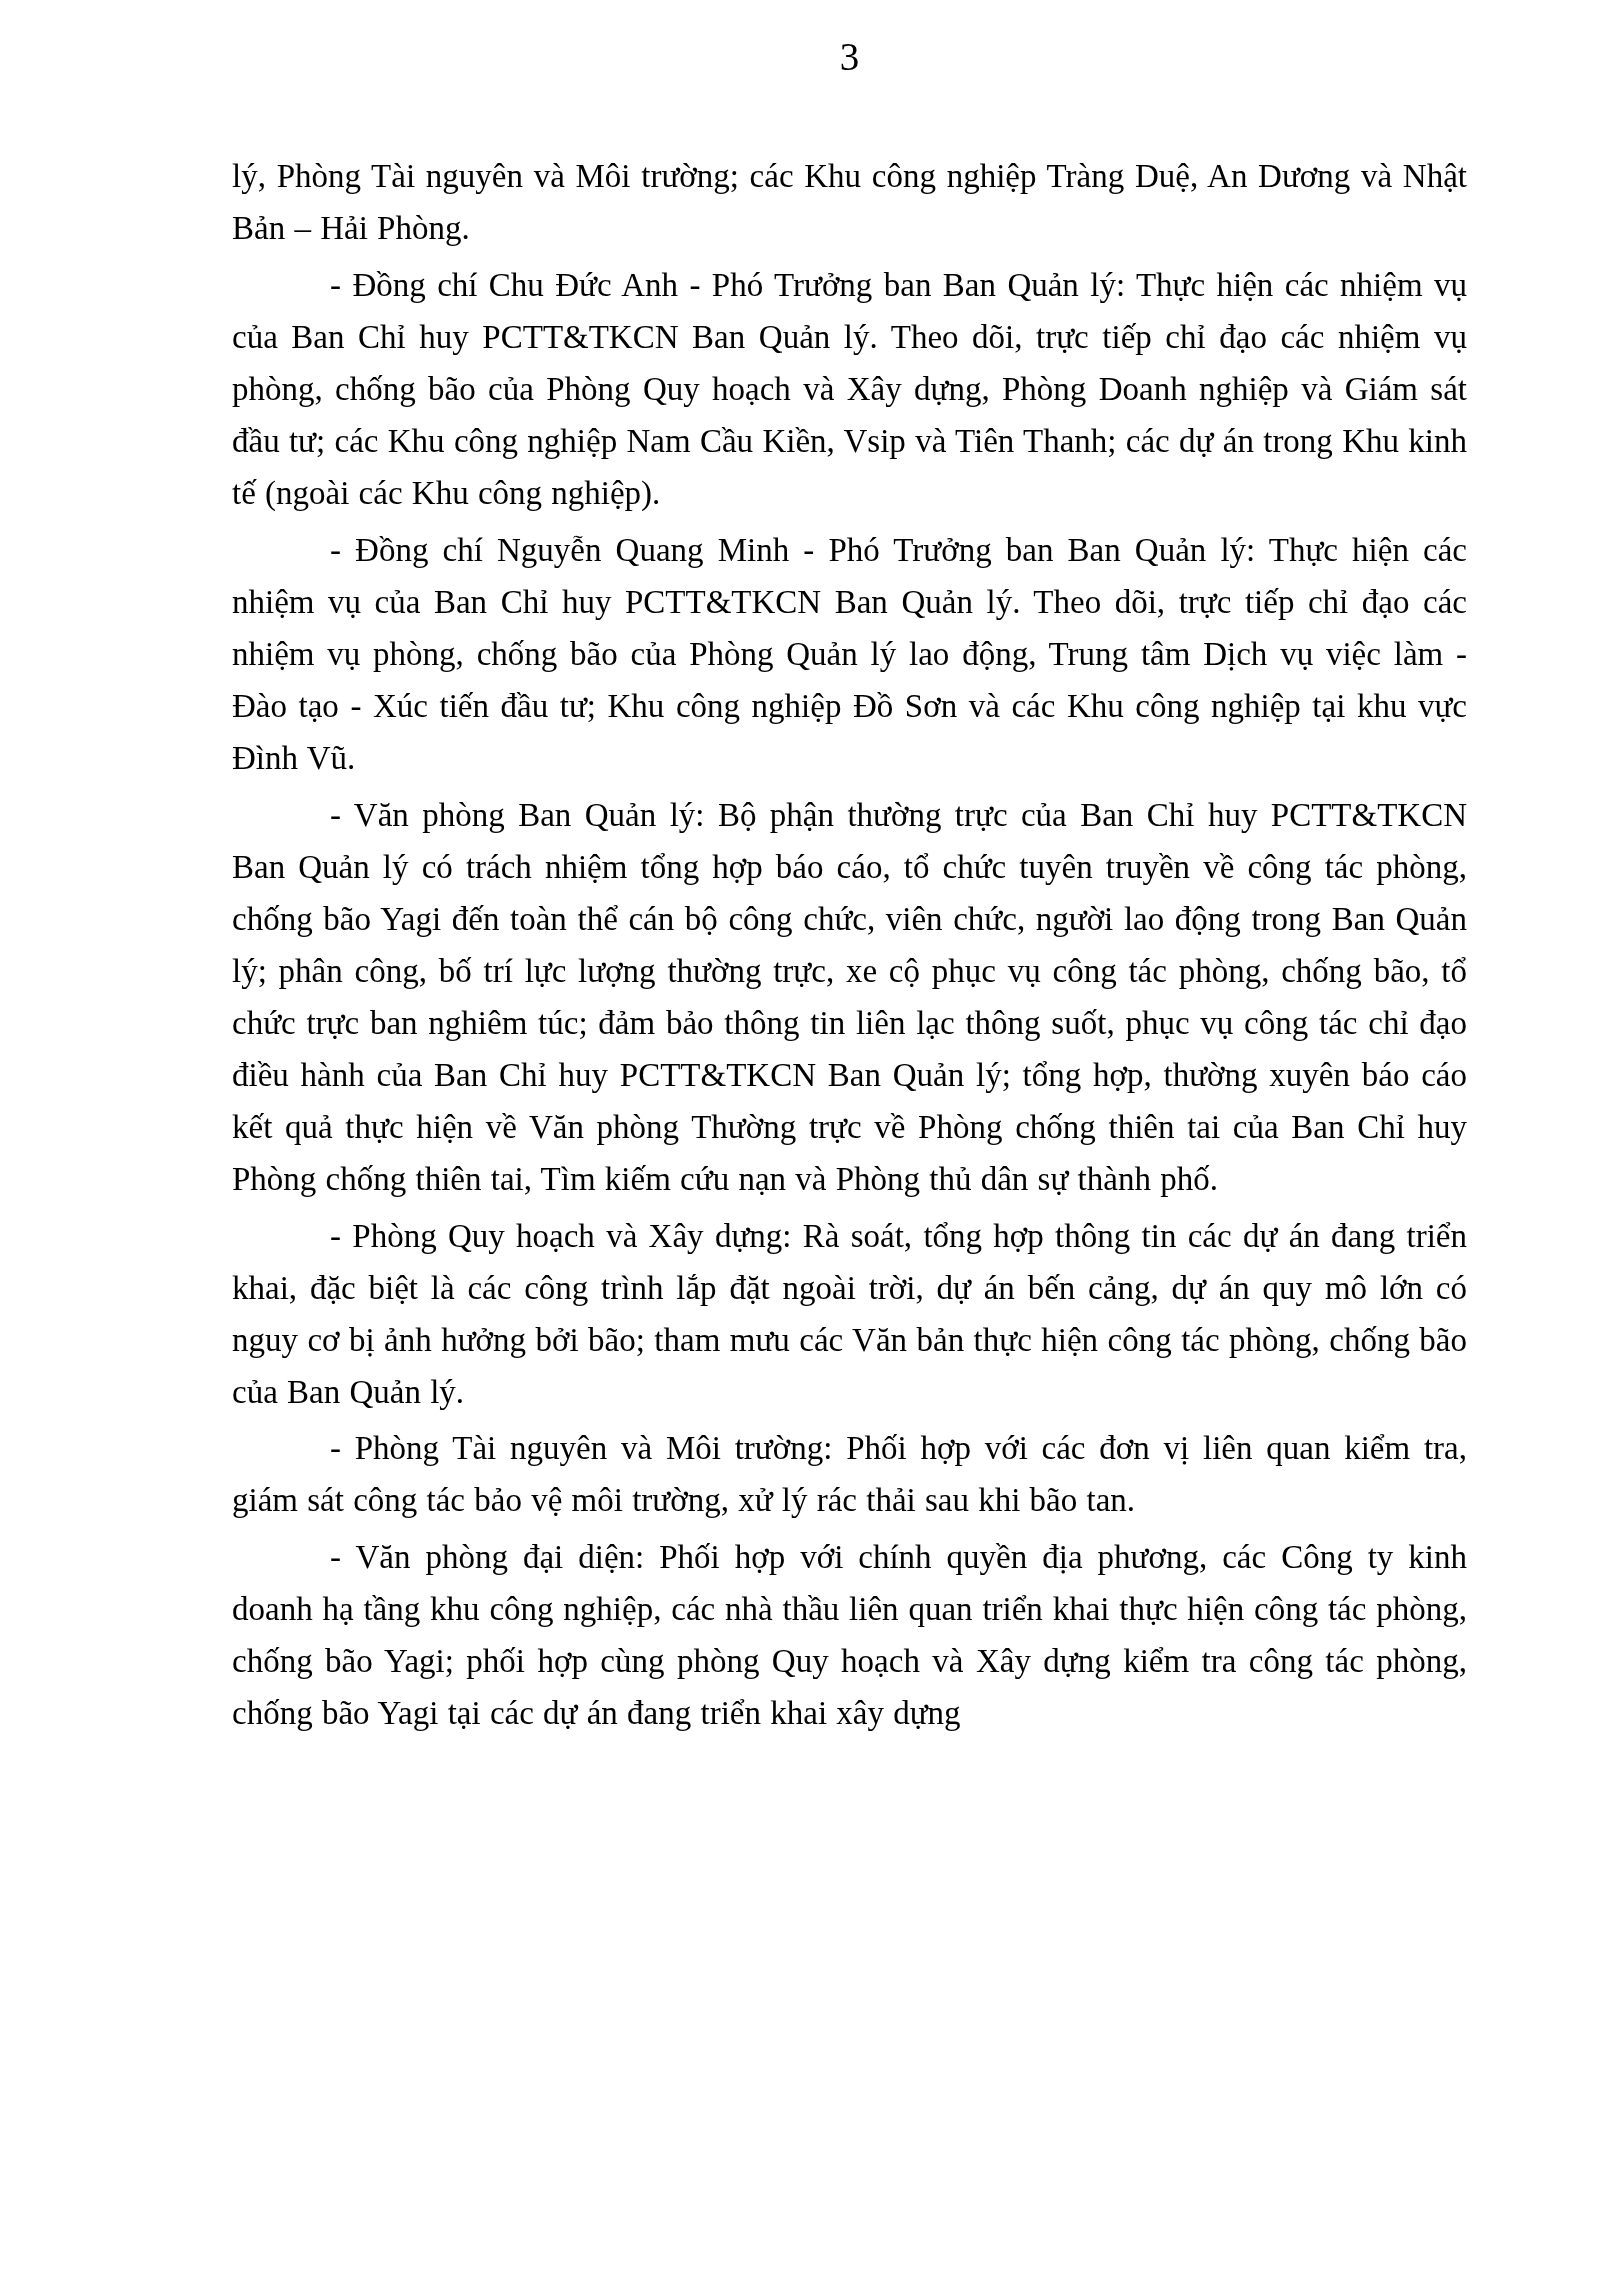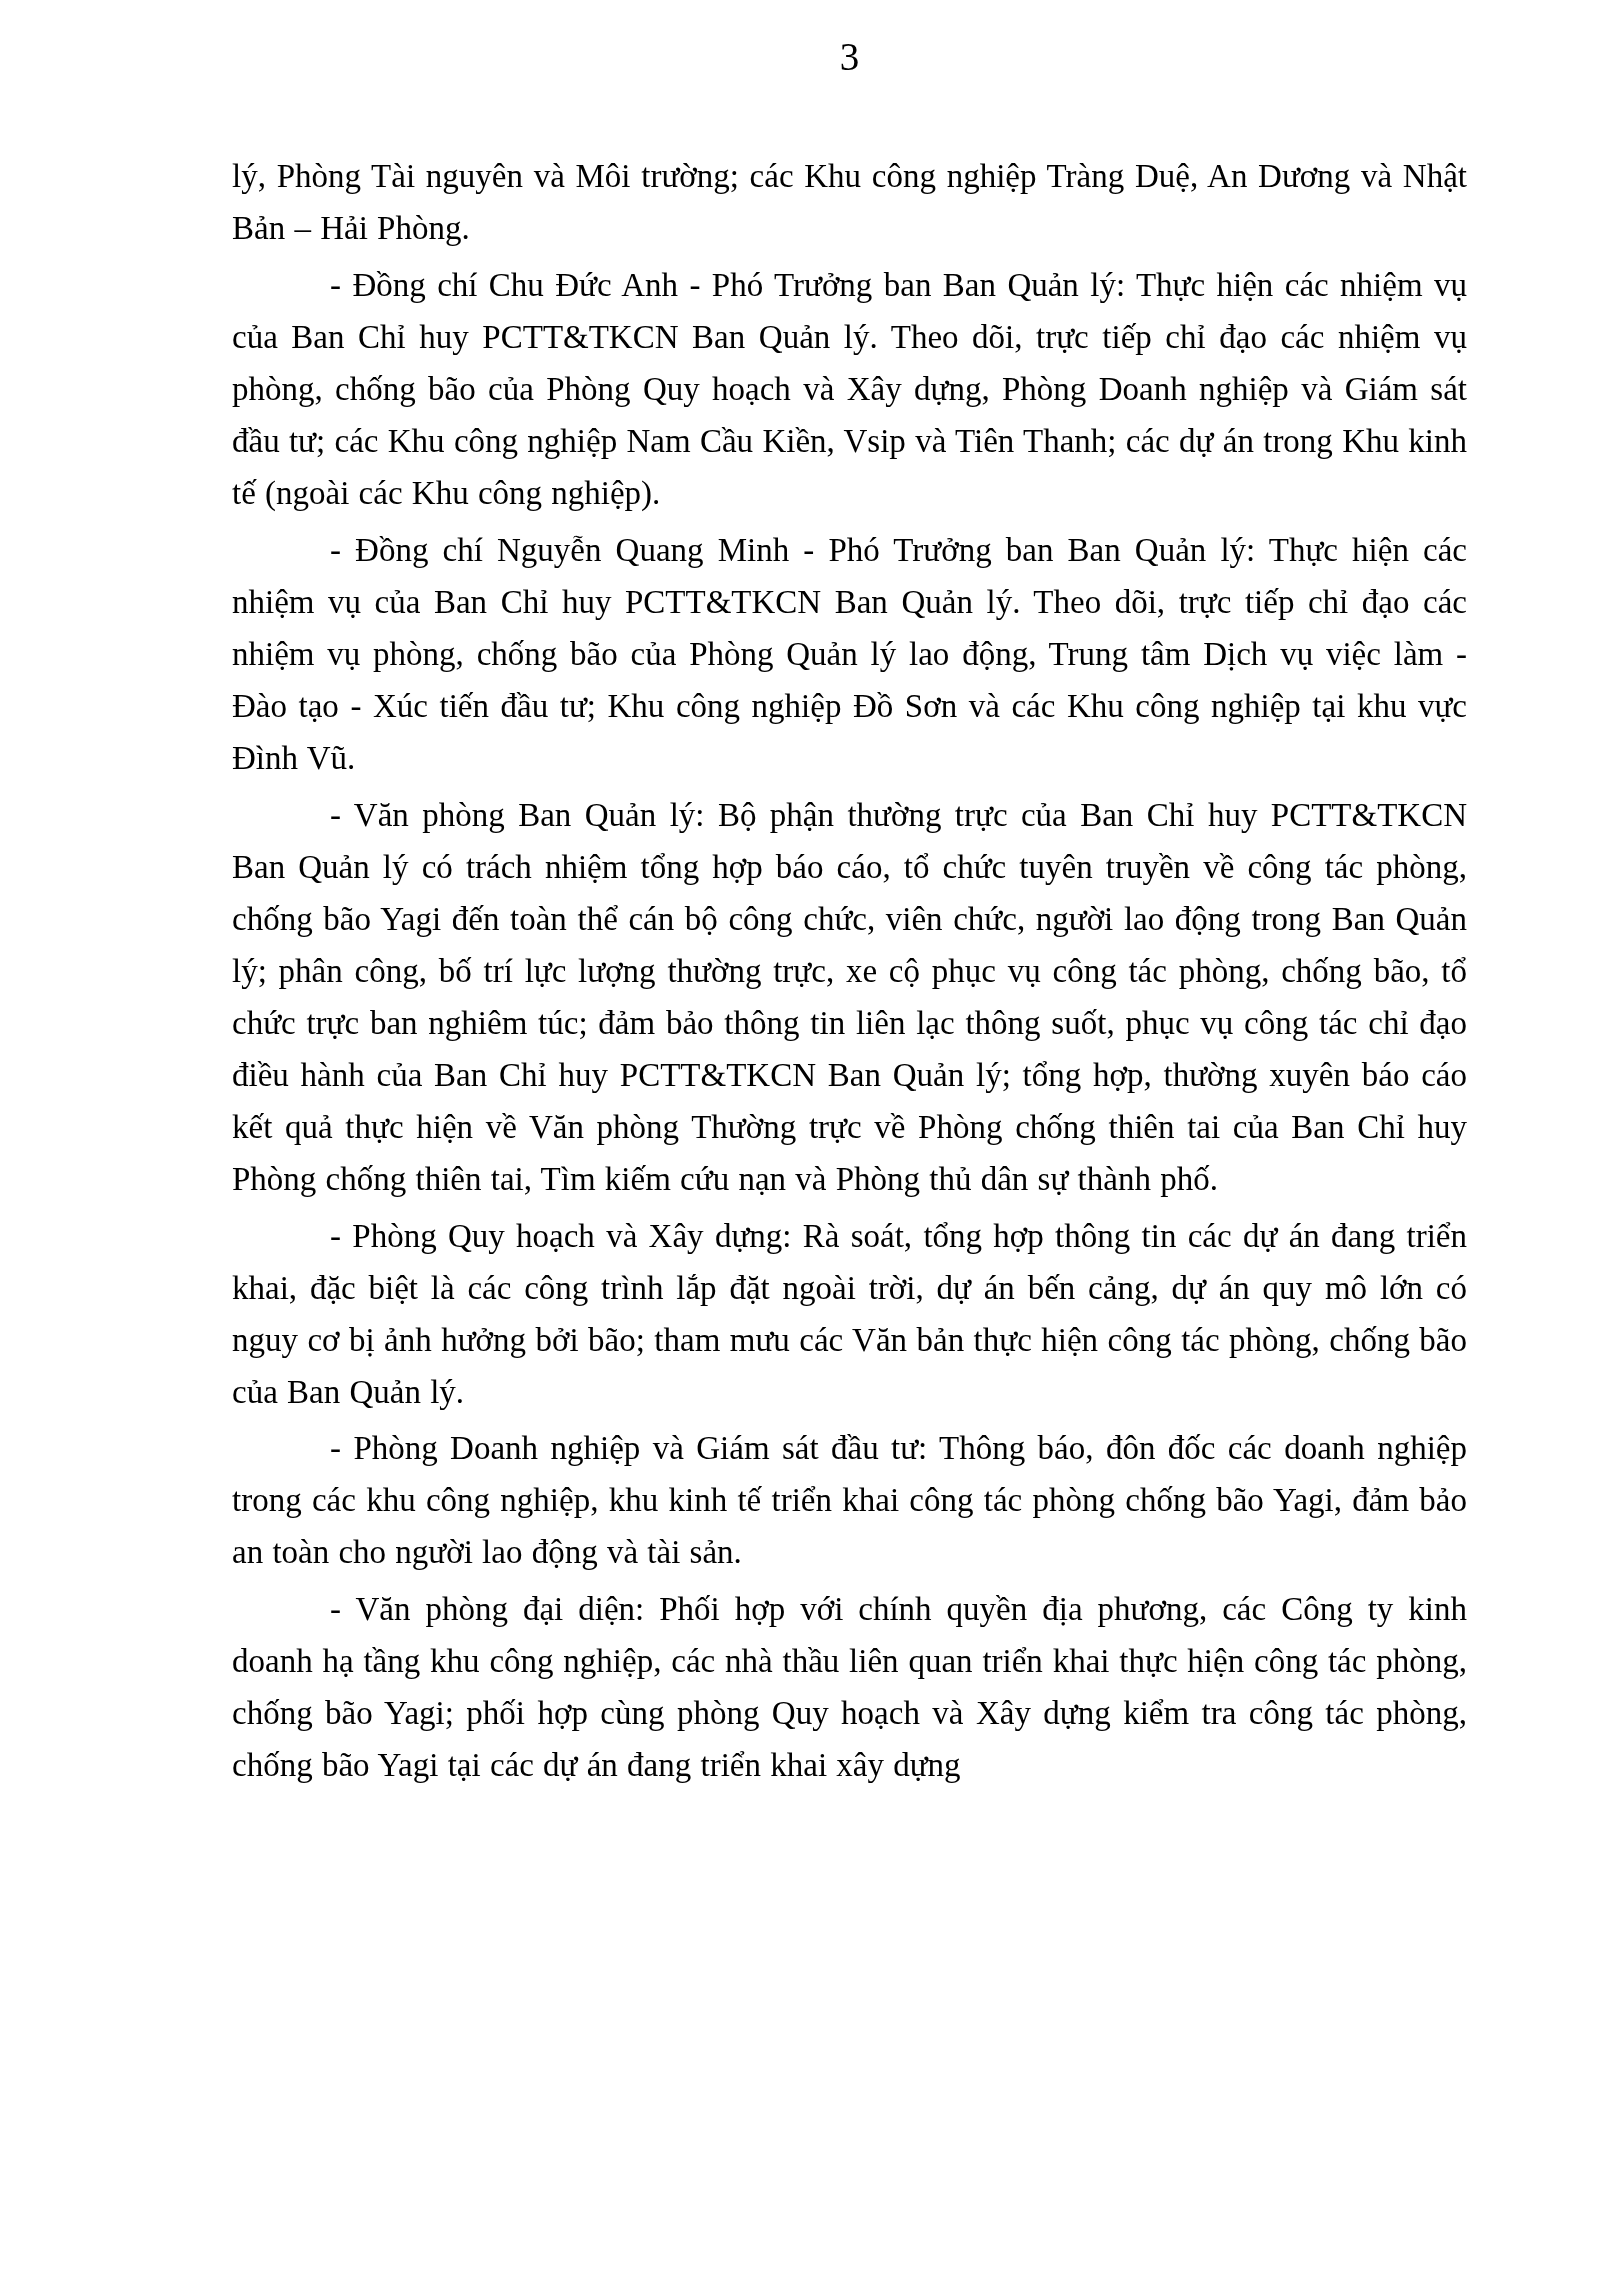--- a/index.html
+++ b/index.html
@@ -64,20 +64,20 @@
 
     <p>- Đồng chí Chu Đức Anh - Phó Trưởng ban Ban Quản lý: Thực hiện các nhiệm vụ của Ban Chỉ huy PCTT&amp;TKCN Ban Quản lý. Theo dõi, trực tiếp chỉ đạo các nhiệm vụ phòng, chống bão của Phòng Quy hoạch và Xây dựng, Phòng Doanh nghiệp và Giám sát đầu tư; các Khu công nghiệp Nam Cầu Kiền, Vsip và Tiên Thanh; các dự án trong Khu kinh tế (ngoài các Khu công nghiệp).</p>
 
     <p>- Đồng chí Nguyễn Quang Minh - Phó Trưởng ban Ban Quản lý: Thực hiện các nhiệm vụ của Ban Chỉ huy PCTT&amp;TKCN Ban Quản lý. Theo dõi, trực tiếp chỉ đạo các nhiệm vụ phòng, chống bão của Phòng Quản lý lao động, Trung tâm Dịch vụ việc làm - Đào tạo - Xúc tiến đầu tư; Khu công nghiệp Đồ Sơn và các Khu công nghiệp tại khu vực Đình Vũ.</p>
 
 
     <p>- Văn phòng Ban Quản lý: Bộ phận thường trực của Ban Chỉ huy PCTT&amp;TKCN Ban Quản lý có trách nhiệm tổng hợp báo cáo, tổ chức tuyên truyền về công tác phòng, chống bão Yagi đến toàn thể cán bộ công chức, viên chức, người lao động trong Ban Quản lý; phân công, bố trí lực lượng thường trực, xe cộ phục vụ công tác phòng, chống bão, tổ chức trực ban nghiêm túc; đảm bảo thông tin liên lạc thông suốt, phục vụ công tác chỉ đạo điều hành của Ban Chỉ huy PCTT&amp;TKCN Ban Quản lý; tổng hợp, thường xuyên báo cáo kết quả thực hiện về Văn phòng Thường trực về Phòng chống thiên tai của Ban Chỉ huy Phòng chống thiên tai, Tìm kiếm cứu nạn và Phòng thủ dân sự thành phố.</p>
 
     <p>- Phòng Quy hoạch và Xây dựng: Rà soát, tổng hợp thông tin các dự án đang triển khai, đặc biệt là các công trình lắp đặt ngoài trời, dự án bến cảng, dự án quy mô lớn có nguy cơ bị ảnh hưởng bởi bão; tham mưu các Văn bản thực hiện công tác phòng, chống bão của Ban Quản lý.</p>
 
+    <p>- Phòng Tài nguyên và Môi trường: Phối hợp với các đơn vị liên quan kiểm tra, giám sát công tác bảo vệ môi trường, xử lý rác thải sau khi bão tan.</p>
 
-    <p>- Phòng Doanh nghiệp và Giám sát đầu tư: Thông báo, đôn đốc các doanh nghiệp trong các khu công nghiệp, khu kinh tế triển khai công tác phòng chống bão Yagi, đảm bảo an toàn cho người lao động và tài sản.</p>
 
     <p>- Văn phòng đại diện: Phối hợp với chính quyền địa phương, các Công ty kinh doanh hạ tầng khu công nghiệp, các nhà thầu liên quan triển khai thực hiện công tác phòng, chống bão Yagi; phối hợp cùng phòng Quy hoạch và Xây dựng kiểm tra công tác phòng, chống bão Yagi tại các dự án đang triển khai xây dựng</p>
 
   </div>
 </div>
 
 
 </body></html>

